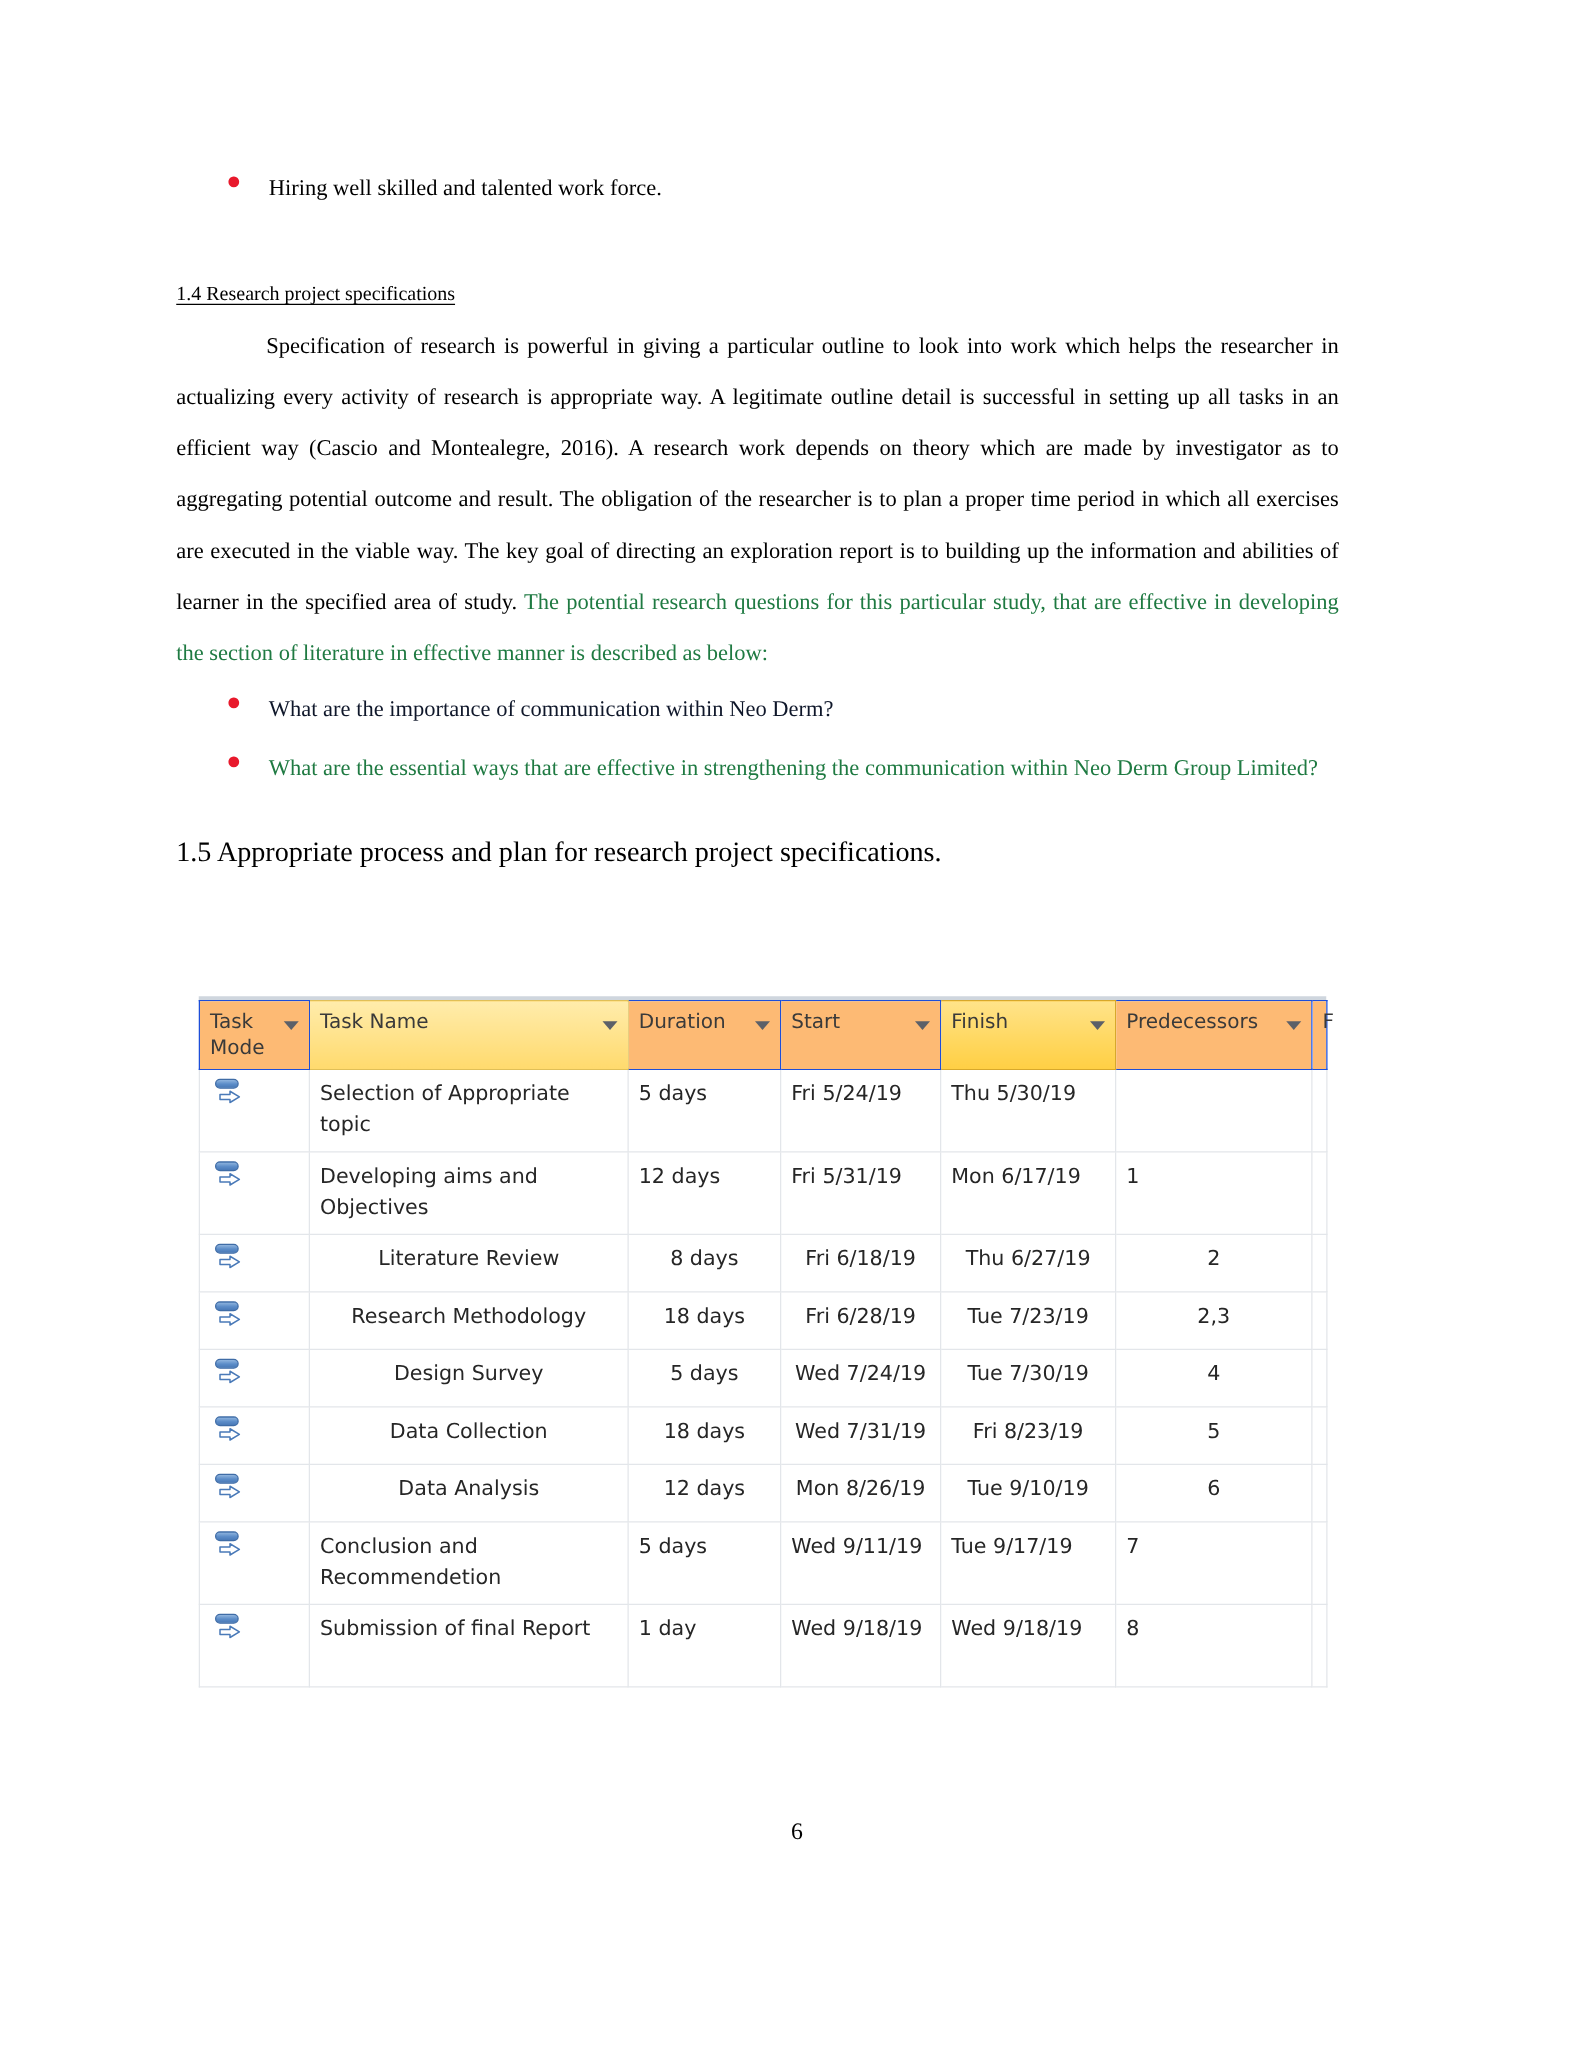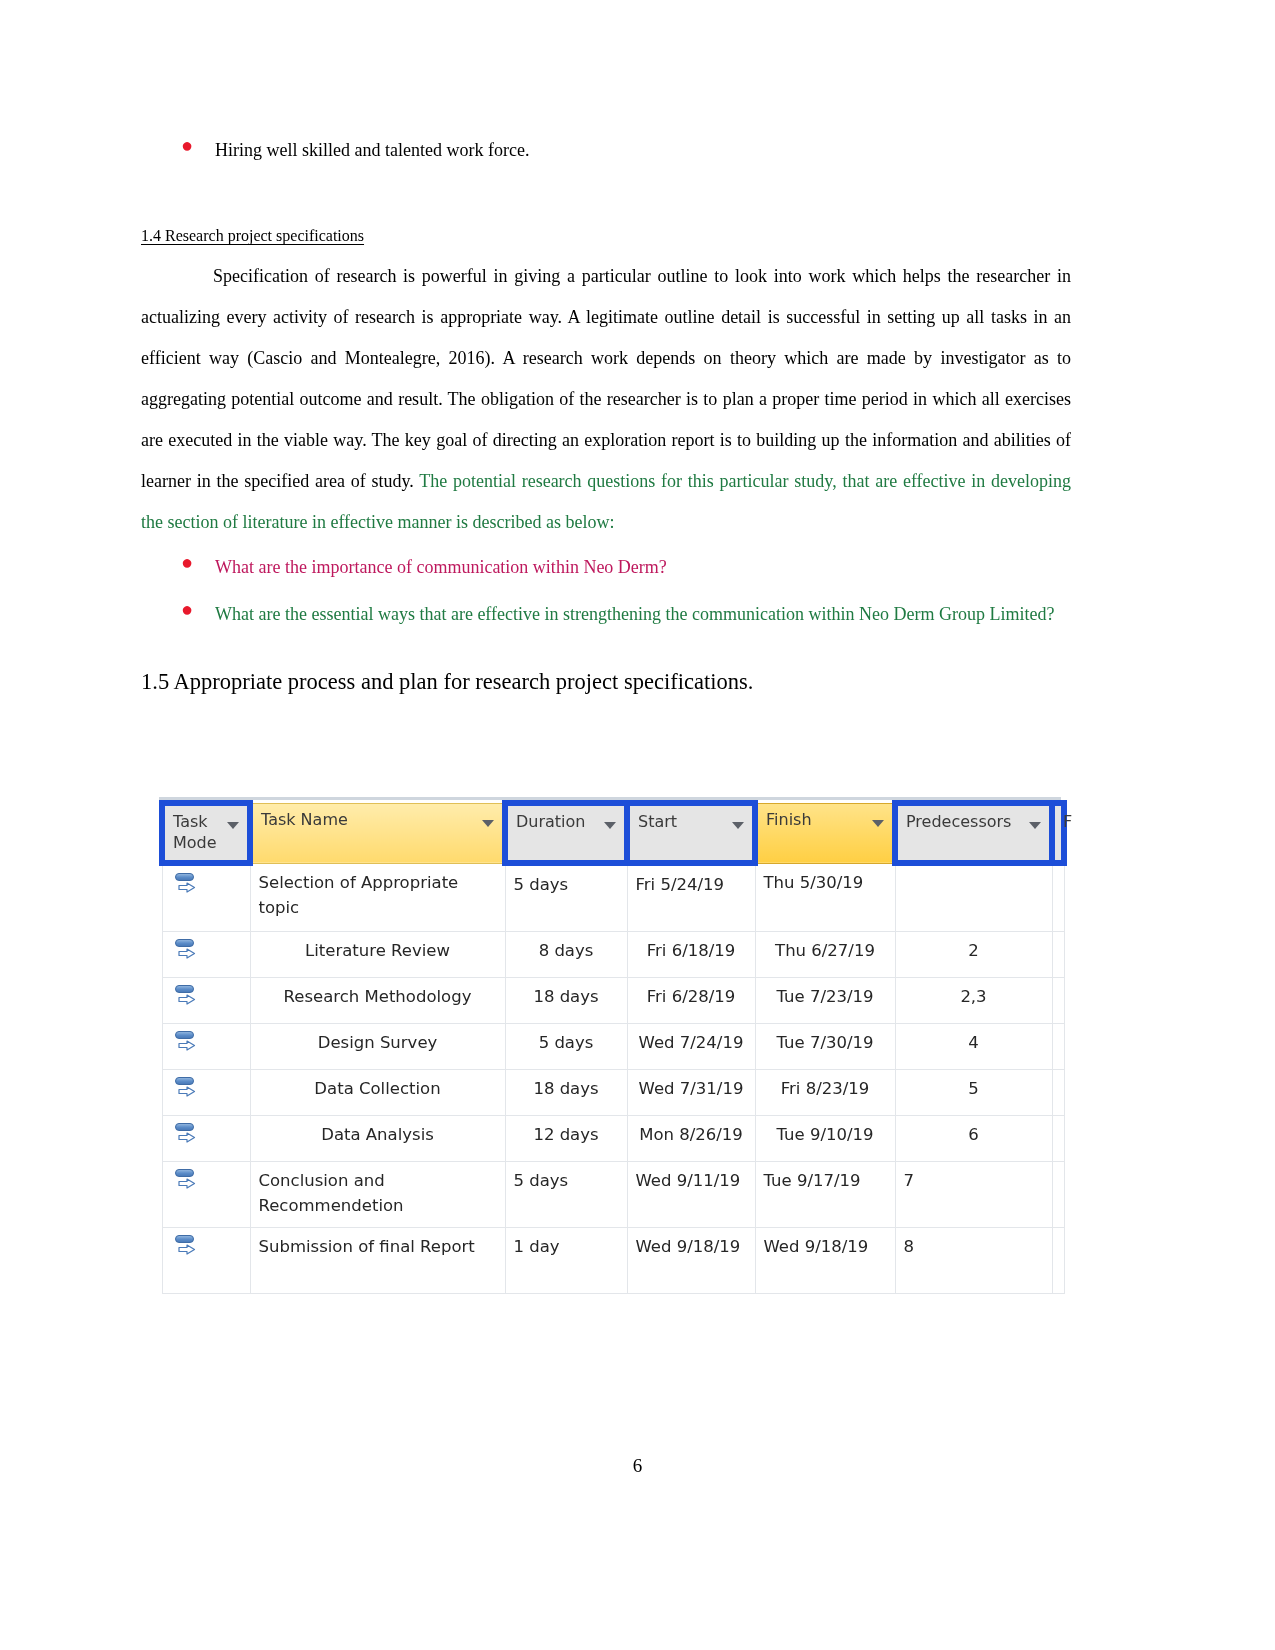--- a/index.html
+++ b/index.html
@@ -78,21 +78,21 @@
   
   p.body-par {
     font-size: 18px;
     line-height: 41px;
     text-align: justify;
     text-justify: inter-word;
     margin: 0;
     text-indent: 72px;
   }
   .green { color: #1f7a42; }
-  .purple { color: #be185d; }
+  .purple { color: #0f172a; }
 
   
   .gantt {
     position: absolute;
     left: 159px;
     top: 800px;
     width: 902px;
     border-collapse: collapse;
     font-family: "DejaVu Sans", "Liberation Sans", sans-serif;
     font-size: 15.5px;
@@ -113,28 +113,28 @@
     width: 902px;
     border-collapse: collapse;
     table-layout: fixed;
   }
   .gtable th, .gtable td {
     border: 1px solid #d9dde3;
     padding: 0;
     vertical-align: top;
   }
   .gtable thead th {
-    background: #e5e5e5;
+    background: #fdba74;
     height: 46px;
     padding: 5px 8px 3px 8px;
     font-weight: normal;
     font-size: 16px;
     color: #3a3a3a;
     text-align: left;
-    border: 6px solid #1d4ed8;
+    border: 1px solid #1d4ed8;
     position: relative;
     line-height: 21px;
   }
   .gtable thead th.hl {
     background: linear-gradient(to bottom, #ffe389 0%, #ffd75e 60%, #ffcf44 100%);
     border: 1px solid #d7a82b;
     color: #3a3a3a;
   }
   .gtable thead th.hl-light {
     background: linear-gradient(to bottom, #ffecab 0%, #ffe289 55%, #ffda6d 100%);
@@ -299,20 +299,36 @@
             </span>
           </td>
           <td>Selection of Appropriate topic</td>
           <td>5 days</td>
           <td>Fri 5/24/19</td>
           <td>Thu 5/30/19</td>
           <td></td>
           <td></td>
         </tr>
 
+        <tr class="two-line">
+          <td class="mode-cell">
+            <span class="mode-icon">
+              <span class="bar"></span>
+              <svg class="arrow" viewBox="0 0 18 11" xmlns="http://www.w3.org/2000/svg">
+                <path d="M1 3.5 H9 V1 L16.5 5.5 L9 10 V7.5 H1 Z" fill="#ffffff" stroke="#4a7ab8" stroke-width="1.2" stroke-linejoin="round"></path>
+              </svg>
+            </span>
+          </td>
+          <td>Developing aims and Objectives</td>
+          <td>12 days</td>
+          <td>Fri 5/31/19</td>
+          <td>Mon 6/17/19</td>
+          <td>1</td>
+          <td></td>
+        </tr>
 
         <tr class="one-line">
           <td class="mode-cell">
             <span class="mode-icon">
               <span class="bar"></span>
               <svg class="arrow" viewBox="0 0 18 11" xmlns="http://www.w3.org/2000/svg">
                 <path d="M1 3.5 H9 V1 L16.5 5.5 L9 10 V7.5 H1 Z" fill="#ffffff" stroke="#4a7ab8" stroke-width="1.2" stroke-linejoin="round"></path>
               </svg>
             </span>
           </td>

